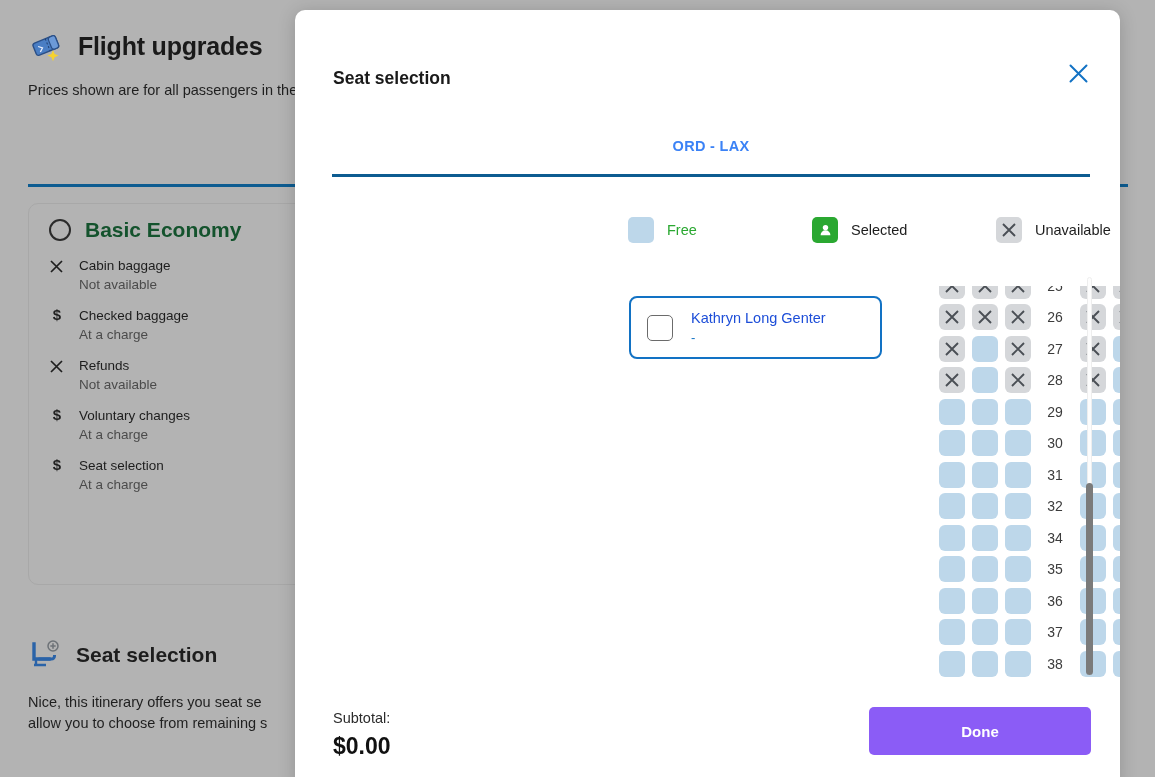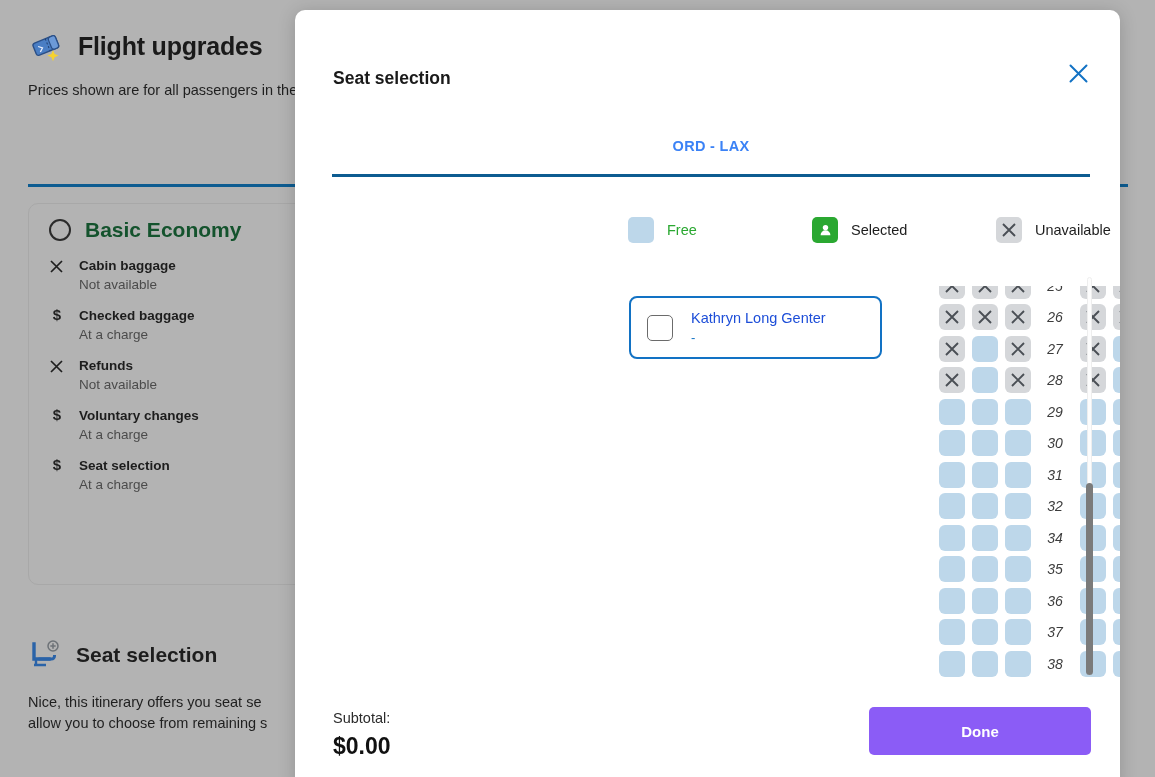--- a/index.html
+++ b/index.html
@@ -43,21 +43,21 @@
     width: 22px; height: 22px; border: 2.2px solid #2b2b2b; border-radius: 50%;
   }
   .card-head-title { font-size: 21px; font-weight: bold; color: #14532d; }
   .feat-list { padding: 14px 0 0 20px; }
   .feat { display: flex; gap: 14px; margin-bottom: 11px; }
   .feat-ico {
     width: 16px; text-align: center; font-size: 15px; font-weight: bold;
     color: #1f1f1f; line-height: 18px; flex: 0 0 16px;
   }
   .feat-ico svg { display: block; margin-top: 3px; }
-  .feat-txt-title { font-size: 13.5px; font-weight: bold; color: #1d1d1d; line-height: 18px; }
+  .feat-txt-title { font-size: 13.5px; font-weight: normal; color: #1d1d1d; line-height: 18px; }
   .feat-txt-sub { font-size: 13.5px; color: #4b4b4b; line-height: 20px; }
 
   .bg-seatsec { position: absolute; left: 28px; top: 640px; width: 560px; }
   .bg-seatsec-head { display: flex; align-items: center; gap: 14px; }
   .seat-icon { width: 34px; height: 30px; display: block; }
   .bg-seatsec-title { font-size: 21px; font-weight: bold; color: #1d1d1d; }
   .bg-seatsec-body { margin-top: 22px; font-size: 14.5px; color: #1f1f1f; line-height: 21px; white-space: nowrap; }
 
   
   .modal {
@@ -124,21 +124,20 @@
   
   .seatmap-viewport {
     position: absolute; left: 640px; top: 276px;
     width: 452px; height: 400px;
     overflow: hidden;
   }
   .seatmap-inner { position: absolute; left: 0; top: -16px; }
   .seat-row {
     display: flex; align-items: center; justify-content: center;
     height: 31.5px;
-    font-style: italic;
   }
   .seat {
     width: 26px; height: 26px; border-radius: 6px;
     margin: 0 3.5px;
     display: flex; align-items: center; justify-content: center;
   }
   .seat.free { background: #bdd7ea; cursor: pointer; }
   .seat.unav { background: #d5d7da; }
   .row-num {
     width: 42px; text-align: center;

